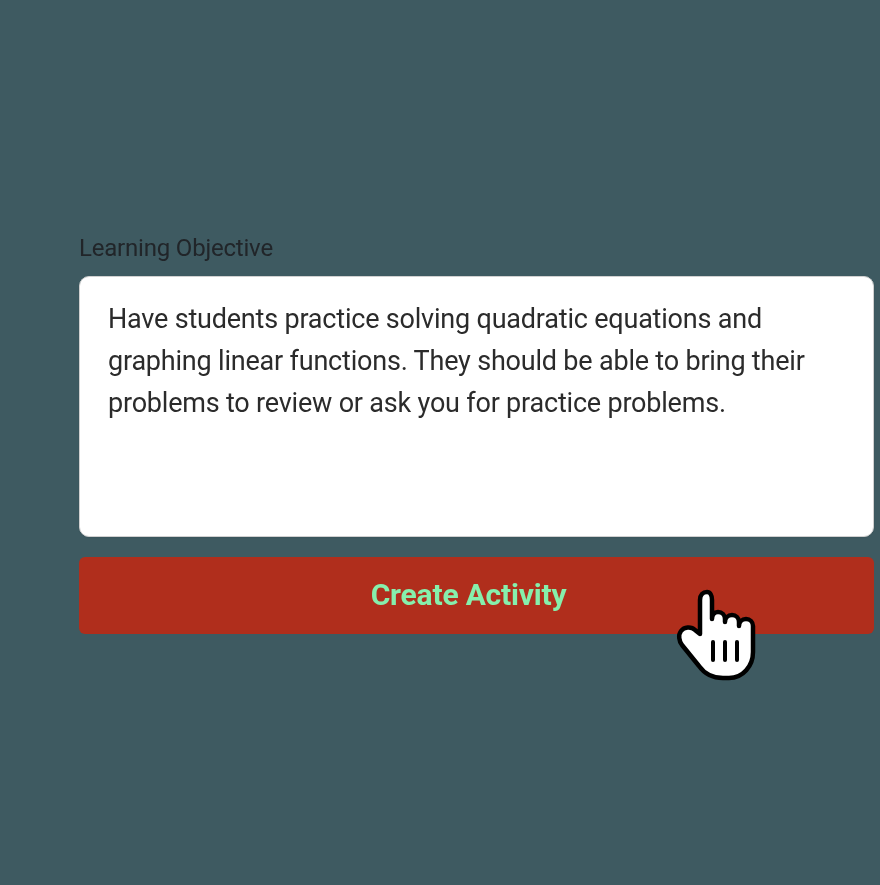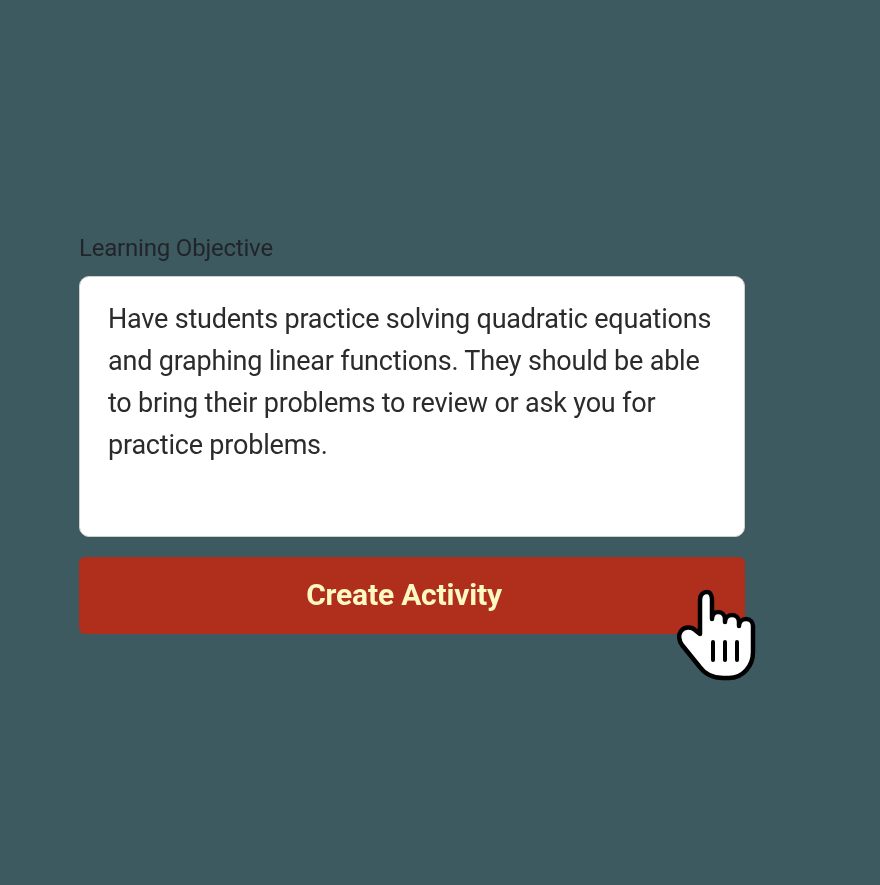--- a/index.html
+++ b/index.html
@@ -12,21 +12,21 @@
       height: 885px;
       background: #3e5a61;
       font-family: -apple-system, BlinkMacSystemFont, "Segoe UI", Roboto, Helvetica, Arial, sans-serif;
       position: relative;
       overflow: hidden;
     }
     .form-container {
       position: absolute;
       left: 79px;
       top: 234px;
-      width: 666px;
+      width: 795px;
     }
     .field-label {
       font-size: 24px;
       font-weight: 400;
       color: #212529;
       margin-bottom: 14px;
       letter-spacing: -0.2px;
     }
     .textarea-box {
       width: 100%;
@@ -42,21 +42,21 @@
       box-shadow: 0 1px 2px rgba(0,0,0,0.05);
       letter-spacing: -0.2px;
       display: block;
       min-height: 220px;
     }
     .create-button {
       display: block;
       width: 100%;
       margin-top: 20px;
       background: #b02e1c;
-      color: #fef9c3;
+      color: #86efac;
       border: none;
       border-radius: 6px;
       font-size: 30px;
       font-weight: 700;
       padding: 20px 16px 22px 0;
       cursor: pointer;
       font-family: inherit;
       letter-spacing: -0.2px;
     }
     .pointer-cursor {

